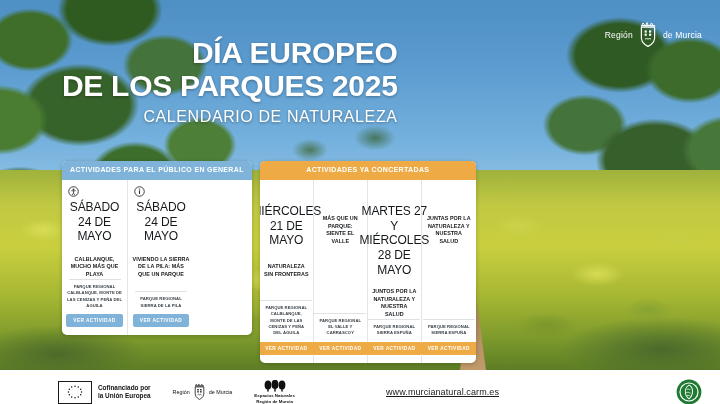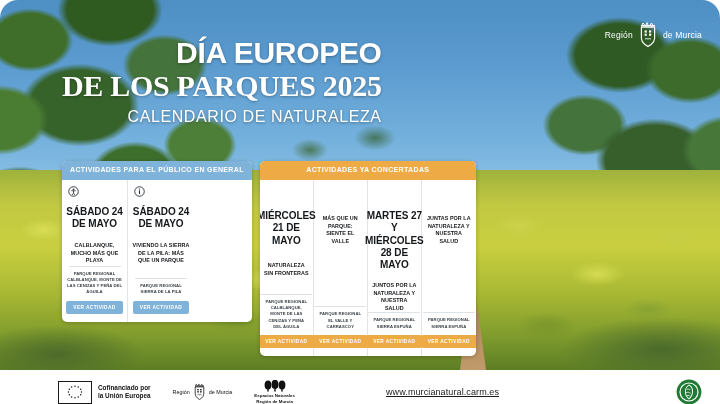--- a/index.html
+++ b/index.html
@@ -1,21 +1,21 @@
 <!DOCTYPE html>
 <html><head>
 <meta charset="utf-8">
 <style>
   * { margin:0; padding:0; box-sizing:border-box; }
   body {
     width:720px; height:404px; overflow:hidden;
     font-family:"Liberation Sans", sans-serif;
     background:#fff;
   }
-  .poster { position:relative; width:720px; height:404px; overflow:hidden;border-radius:18px; }
+  .poster { position:relative; width:720px; height:404px; overflow:hidden; }
 
   
   .bg { position:absolute; inset:0; overflow:hidden; }
   .sky {
     position:absolute; left:0; top:0; width:100%; height:300px;
     background:linear-gradient(180deg,#4e8fc4 0%,#5b9bcf 22%,#76b2de 48%,#9ccbe9 72%,#bfdcee 100%);
   }
   .tree-left {
     position:absolute; left:-40px; top:-30px; width:330px; height:330px;
     background:
@@ -92,21 +92,21 @@
   .shield-w { width:20px; height:26px; }
 
   
   .headline { position:absolute; left:62px; top:38px;text-align:right; }
   .h1 {
     color:#fff; font-weight:bold; font-size:30px; line-height:1.02;
     letter-spacing:-.3px;
     text-shadow:0 1px 3px rgba(0,0,0,.32);
     white-space:nowrap;
   }
-  .h1.l2 { margin-top:2px;font-family:Liberation Serif, serif; }
+  .h1.l2 { margin-top:2px; }
   .h2 {
     color:#fff; font-size:16px; letter-spacing:.6px; margin-top:7px;
     text-shadow:0 1px 3px rgba(0,0,0,.38);
     white-space:nowrap;
   }
 
   
   .cards {
     position:absolute; left:62px; top:161px;
     display:flex; align-items:flex-start; gap:8px;
@@ -129,22 +129,22 @@
     border-right:1px solid #e2e4e6;
     min-height:120px;
   }
   .col:last-child { border-right:none; }
   .col.wide { width:54px; }
 
   .ic { width:11px; height:11px; margin:1px 0 3px; align-self:flex-start; margin-left:2px; }
   .ic-sp { height:15px; }
 
   .date {
-    font-weight:bold; font-size:10px; line-height:1.22; text-align:center;
-    color:#15181b; letter-spacing:-.1px; margin-top:6px;
+    font-weight:normal; font-size:12px; line-height:1.22; text-align:center;
+    color:#15181b; letter-spacing:-.1px; margin-top:0;
   }
   .act {
     font-weight:bold; font-size:5.4px; line-height:1.4; text-align:center;
     color:#15181b; letter-spacing:.05px; margin-top:11px;
     min-height:24px; display:flex; align-items:center; justify-content:center;
   }
   .sep { width:52px; height:1px; background:#dfe2e4; margin-top:auto; }
   .park {
     font-weight:bold; font-size:4.2px; line-height:1.5; text-align:center;
     color:#3b4248; letter-spacing:.05px; padding:4px 1px 0;

